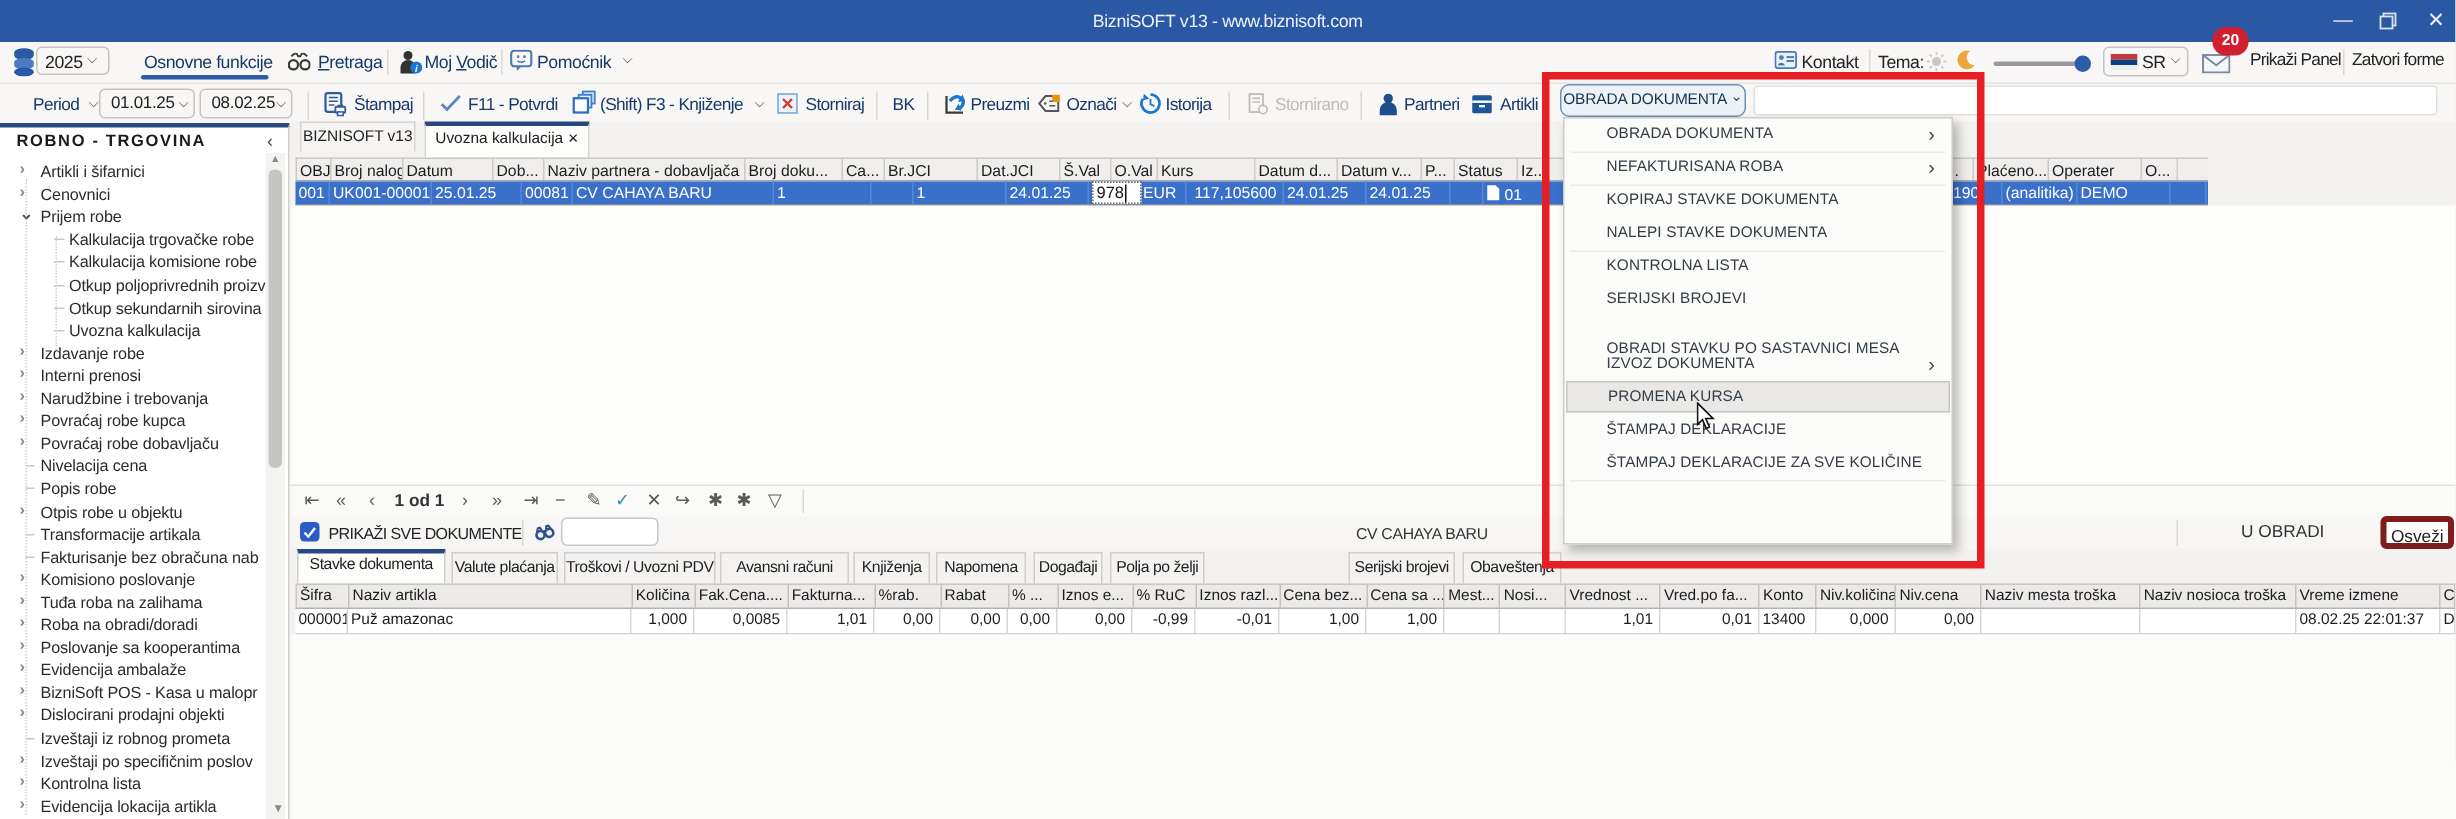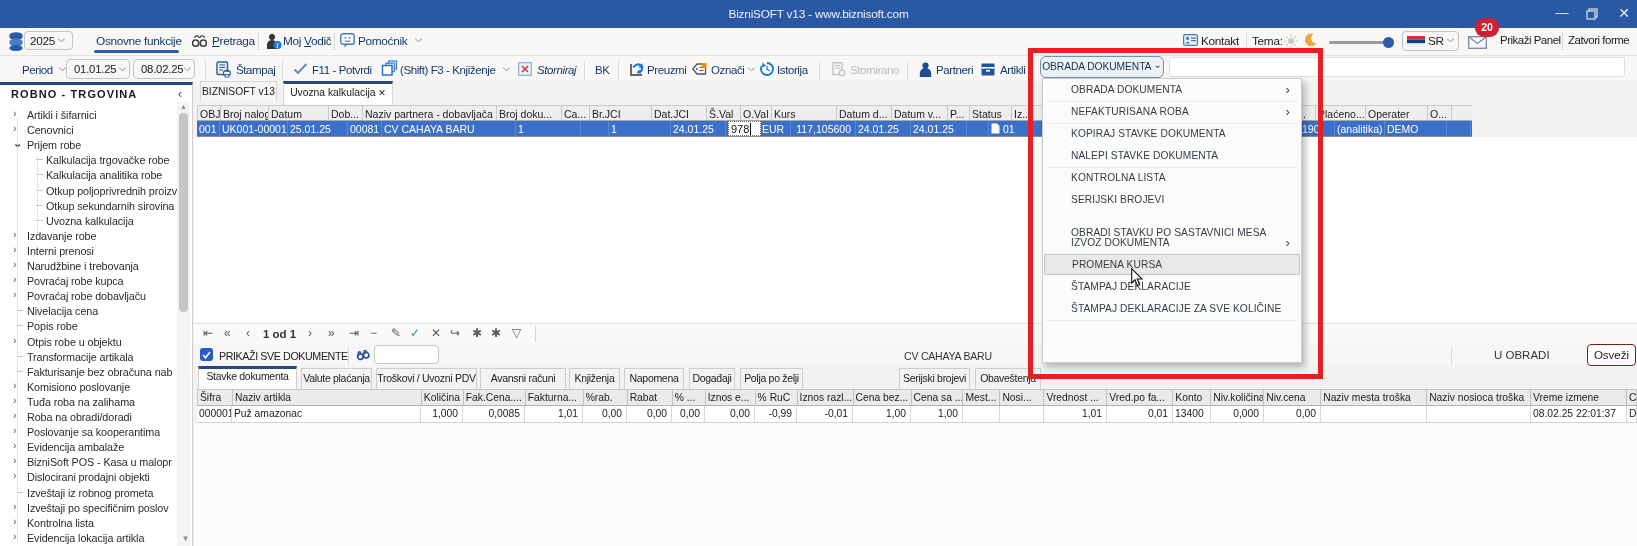--- a/index.html
+++ b/index.html
@@ -189,21 +189,21 @@
   <rect x="7.5" y="1" width="8" height="8" fill="#ddebfa" stroke="#3f7ecb" stroke-width="1.2"></rect>
   <rect x="4.8" y="3.2" width="8.5" height="8.5" fill="#e8f2fc" stroke="#3f7ecb" stroke-width="1.2"></rect>
   <rect x="1.5" y="5.5" width="9.5" height="9.5" fill="#fff" stroke="#2d6fc0" stroke-width="1.5"></rect>
 </svg>
 <div class="abs ttext" style="left:400px;">(Shift) F3 - Knjiženje</div>
 <div class="abs" style="left:503px; top:63px; font-size:9px; color:#555;">⌵</div>
 <svg class="icon" style="left:518px; top:62px;" width="14" height="14" viewBox="0 0 14 14">
   <rect x="0.7" y="0.7" width="12.6" height="12.6" fill="#eaf2fa" stroke="#88b0d8" stroke-width="1.2"></rect>
   <path d="M4 4 L10 10 M10 4 L4 10" stroke="#d23a32" stroke-width="1.6"></path>
 </svg>
-<div class="abs ttext" style="left:537px;font-style:italic;">Storniraj</div>
+<div class="abs ttext" style="left:537px;">Storniraj</div>
 <div class="abs sep" style="left:584px; top:61px; height:19px;"></div>
 <div class="abs ttext" style="left:595px;">BK</div>
 <div class="abs sep" style="left:618px; top:61px; height:19px;"></div>
 <svg class="icon" style="left:630px; top:62px;" width="14" height="15" viewBox="0 0 14 15">
   <path d="M1 2 v11 h11" fill="none" stroke="#3a3a38" stroke-width="1.5"></path>
   <path d="M3.2 5.2 q4.5 -4.8 8 -1.2" fill="none" stroke="#1976d2" stroke-width="2.2"></path>
   <path d="M11.8 1 l1.6 4.6 -4.8 0.2 z" fill="#1976d2"></path>
   <path d="M12 4.6 q1 3.4 -2.4 5.6" fill="none" stroke="#1976d2" stroke-width="2.2"></path>
   <path d="M11.2 11.6 l-4.6 -0.4 2.4 -4 z" fill="#1976d2"></path>
 </svg>
@@ -252,21 +252,21 @@
   <div class="abs" style="left:178px; top:2px; font-size:12px; color:#444;">‹</div>
   <div id="treewrap" class="abs" style="left:0; top:20px; width:177px; height:441px; overflow:hidden;">
       <div class="abs tree" style="left:27px; top:4px;">Artikli i šifarnici</div>
       <div class="abs" style="left:13px; top:3px; font-size:11px; line-height:11px;"><span class="tri">›</span></div>
       <div class="abs tree" style="left:27px; top:19.1px;">Cenovnici</div>
       <div class="abs" style="left:13px; top:18.1px; font-size:11px; line-height:11px;"><span class="tri">›</span></div>
       <div class="abs tree" style="left:27px; top:34.2px;">Prijem robe</div>
       <div class="abs" style="left:13px; top:33.2px; font-size:11px; line-height:11px;"><span class="tri" style="color:#444;">⌄</span></div>
       <div class="abs tree" style="left:46px; top:49.300000000000004px;">Kalkulacija trgovačke robe</div>
       <div class="abs" style="left:36px; top:54.300000000000004px; width:7px; height:1px; background:#c9c8c6;"></div>
-      <div class="abs tree" style="left:46px; top:64.4px;">Kalkulacija analitika robe</div>
+      <div class="abs tree" style="left:46px; top:64.4px;">Kalkulacija komisione robe</div>
       <div class="abs" style="left:36px; top:69.4px; width:7px; height:1px; background:#c9c8c6;"></div>
       <div class="abs tree" style="left:46px; top:79.5px;">Otkup poljoprivrednih proizvo</div>
       <div class="abs" style="left:36px; top:84.5px; width:7px; height:1px; background:#c9c8c6;"></div>
       <div class="abs tree" style="left:46px; top:94.6px;">Otkup sekundarnih sirovina</div>
       <div class="abs" style="left:36px; top:99.6px; width:7px; height:1px; background:#c9c8c6;"></div>
       <div class="abs tree" style="left:46px; top:109.69999999999999px;">Uvozna kalkulacija</div>
       <div class="abs" style="left:36px; top:114.69999999999999px; width:7px; height:1px; background:#c9c8c6;"></div>
       <div class="abs tree" style="left:27px; top:124.79999999999998px;">Izdavanje robe</div>
       <div class="abs" style="left:13px; top:123.79999999999998px; font-size:11px; line-height:11px;"><span class="tri">›</span></div>
       <div class="abs tree" style="left:27px; top:139.89999999999998px;">Interni prenosi</div>
@@ -410,21 +410,21 @@
     <circle cx="10" cy="7" r="2.7" fill="none" stroke="#2a4f93" stroke-width="1.7"></circle>
     <path d="M2.2 4.5 L3.4 2.2 h1.4 l0.7 2" fill="none" stroke="#2a4f93" stroke-width="1.4"></path>
     <path d="M11.8 4.5 L10.6 2.2 h-1.4 l-0.7 2" fill="none" stroke="#2a4f93" stroke-width="1.4"></path>
     <path d="M6 5.5 q1 -1 2 0" fill="none" stroke="#2a4f93" stroke-width="1.2"></path>
   </g>
 </svg>
 <div class="abs" style="left:374px; top:345px; width:65px; height:19px; background:#fff; border:1px solid #c2c8d0; border-radius:4px;"></div>
 <div class="abs" style="left:904px; top:350px; font-size:10.5px; letter-spacing:-0.2px; color:#333;">CV CAHAYA BARU</div>
 <div class="abs sep" style="left:1451px; top:347px; height:17px;"></div>
 <div class="abs" style="left:1494px; top:349px; font-size:11.5px; color:#333;">U OBRADI</div>
-<div class="abs" style="left:1587px; top:344px; width:49px; height:22px; background:#fff; border:1px solid #7f1d1d; border-radius:4px; font-size:11.5px; color:#222; text-align:center; line-height:20px;">Osveži</div>
+<div class="abs" style="left:1587px; top:344px; width:49px; height:22px; background:#fff; border:4px solid #7f1d1d; border-radius:4px; font-size:11.5px; color:#222; text-align:center; line-height:20px;">Osveži</div>
 
 <div class="abs" id="tabrow2">
     <div class="abs tab2 active" style="left:4px; width:99px;">Stavke dokumenta</div>
     <div class="abs tab2" style="left:107px; width:71px;">Valute plaćanja</div>
     <div class="abs tab2" style="left:182px; width:101px;">Troškovi / Uvozni PDV</div>
     <div class="abs tab2" style="left:286px; width:86px;">Avansni računi</div>
     <div class="abs tab2" style="left:375px; width:51px;">Knjiženja</div>
     <div class="abs tab2" style="left:430px; width:60px;">Napomena</div>
     <div class="abs tab2" style="left:495px; width:46px;">Događaji</div>
     <div class="abs tab2" style="left:546px; width:63px;">Polja po želji</div>

